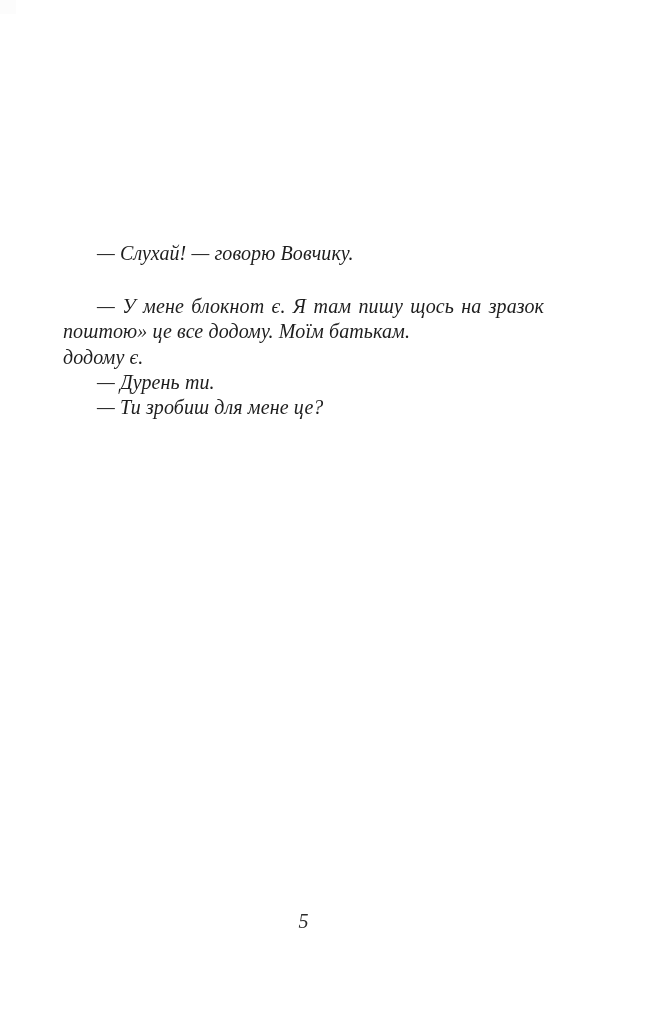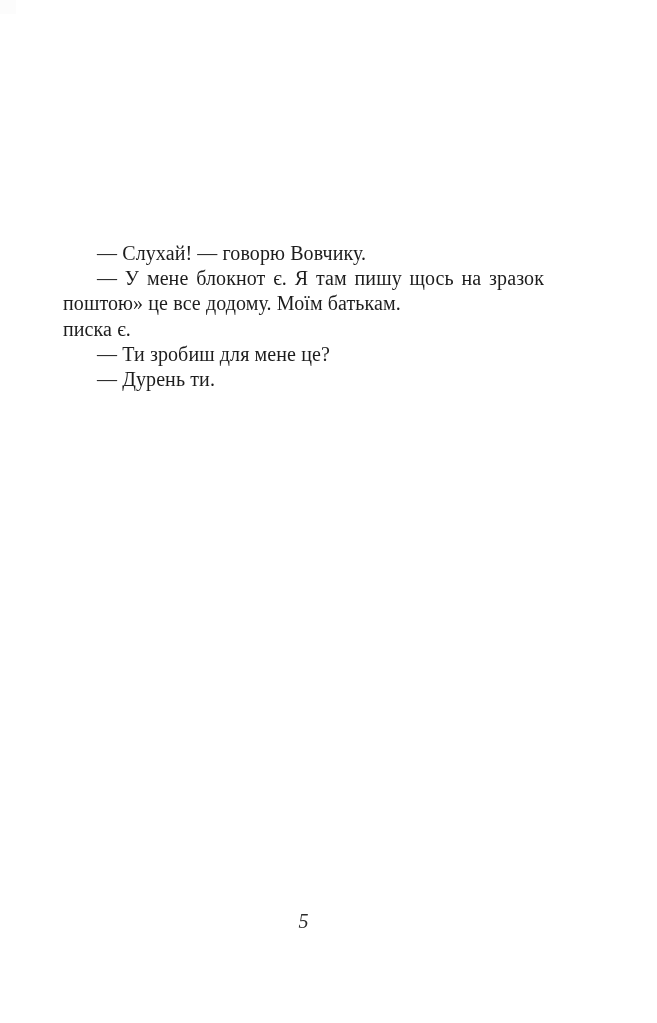--- a/index.html
+++ b/index.html
@@ -30,24 +30,26 @@
     top: 241px;
     width: 481px;
     font-size: 20px;
     line-height: 25.2px;
     letter-spacing: 0.1px;
   }
   .line {
     min-height: 25.2px;
     text-align: left;
     white-space: normal;
+    font-style: italic;
   }
   .line.fill {
     text-align: justify;
     text-align-last: justify;
+    margin-top: 28px;
   }
   .line.indent {
     text-indent: 34px;
   }
   .page-number {
     position: absolute;
     left: 63px;
     top: 910px;
     width: 481px;
     text-align: center;
@@ -59,19 +61,19 @@
 </head>
 <body>
 
 <div class="page">
   <div class="scan-artifact"></div>
 
   <div class="text-block">
     <div class="line indent">— Слухай! — говорю Вовчику.</div>
     <div class="line indent fill">— У мене блокнот є. Я там пишу щось на зразок</div>
     <div class="line">поштою» це все додому. Моїм батькам.</div>
-    <div class="line">писка є.</div>
+    <div class="line">додому є.</div>
+    <div class="line indent">— Дурень ти.</div>
     <div class="line indent">— Ти зробиш для мене це?</div>
-    <div class="line indent">— Дурень ти.</div>
   </div>
 
   <div class="page-number">5</div>
 </div>
 
 </body></html>

